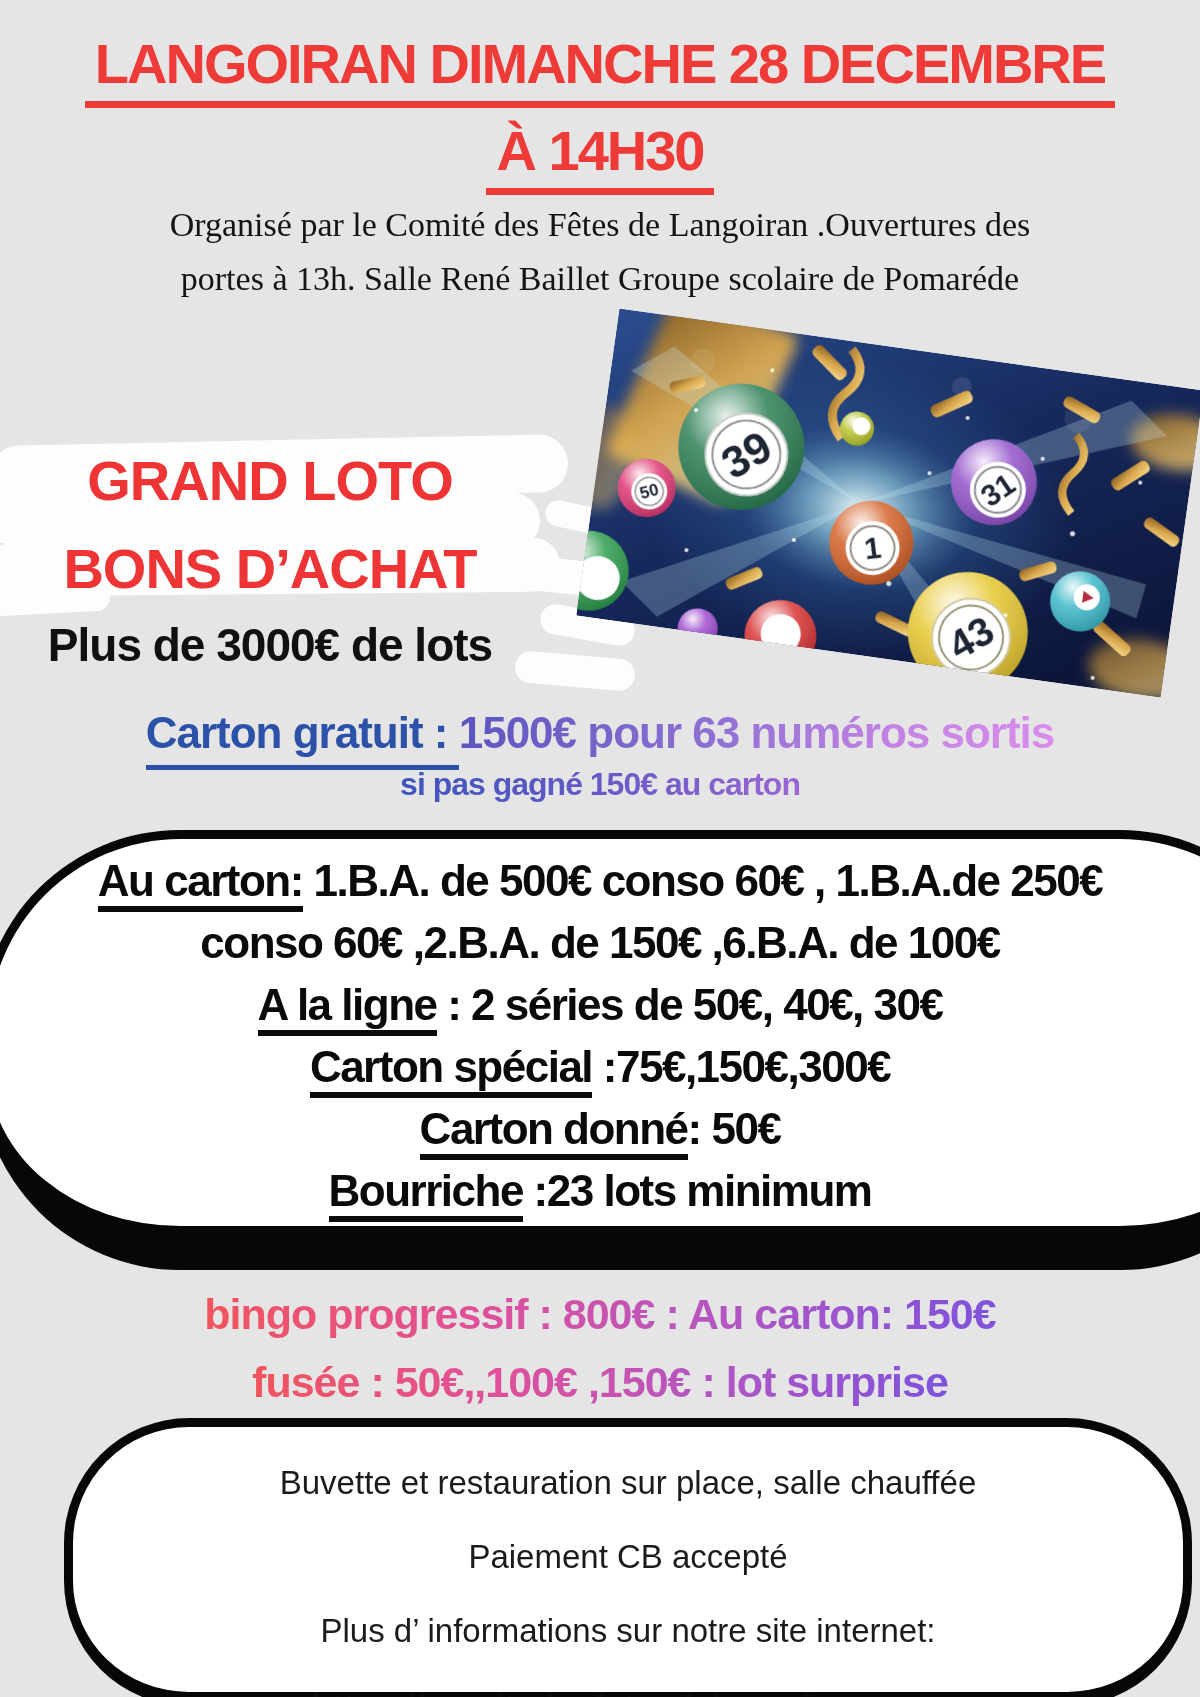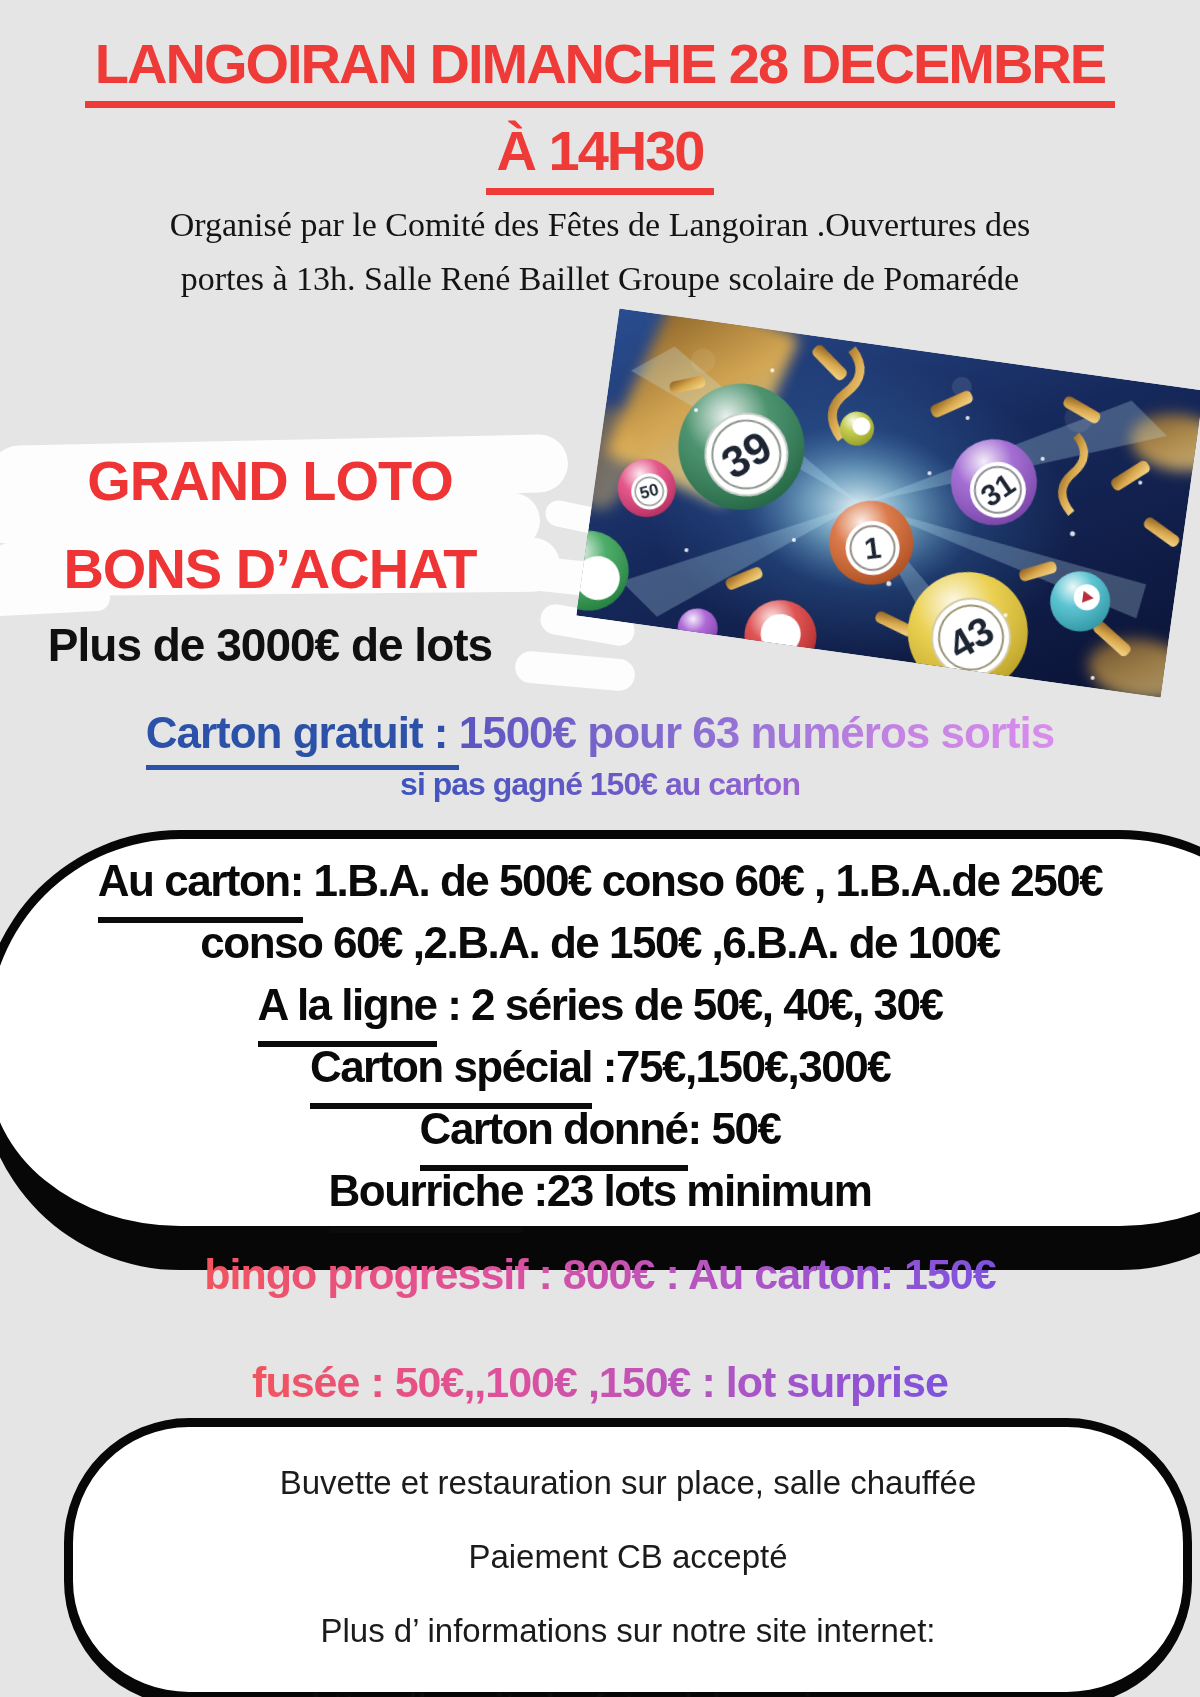--- a/index.html
+++ b/index.html
@@ -49,24 +49,24 @@
   .fc2{position:absolute;top:766px;left:0;width:1200px;text-align:center;
     font-size:32px;font-weight:bold;letter-spacing:-1px;}
   .grad2{background:linear-gradient(90deg,#3c55bd 0%,#6b5ac8 55%,#9a66d4 100%);
     -webkit-background-clip:text;background-clip:text;color:transparent;-webkit-text-fill-color:transparent;}
 
   
   .pbox{position:absolute;left:-20px;top:830px;width:1340px;height:440px;background:#ffffff;
     border:9px solid #070707;border-bottom-width:44px;border-radius:200px;box-sizing:border-box;}
   .pbox-text{position:absolute;left:0;top:850px;width:1200px;text-align:center;
     color:#0a0a0a;font-weight:bold;font-size:44px;line-height:62px;letter-spacing:-1.5px;}
-  .u{border-bottom:6px solid #0b0b0b;padding-bottom:12px;}
-
-  
-  .bingo1{position:absolute;top:1250px;left:0;width:1200px;text-align:center;
+  .u{border-bottom:6px solid #0b0b0b;padding-bottom:1px;}
+
+  
+  .bingo1{position:absolute;top:1290px;left:0;width:1200px;text-align:center;
     font-size:43px;font-weight:bold;letter-spacing:-1px;}
   .bingo2{position:absolute;top:1358px;left:0;width:1200px;text-align:center;
     font-size:43px;font-weight:bold;letter-spacing:-1px;}
   .grad3{background:linear-gradient(90deg,#f2545c 0%,#e0509a 35%,#b455c2 65%,#7e52dd 100%);
     -webkit-background-clip:text;background-clip:text;color:transparent;-webkit-text-fill-color:transparent;}
 
   
   .ibox{position:absolute;left:64px;top:1418px;width:1128px;height:288px;background:#ffffff;
     border:9px solid #070707;border-bottom-width:14px;border-radius:125px;box-sizing:border-box;}
   .ibox-text{position:absolute;left:64px;top:1446px;width:1128px;text-align:center;

